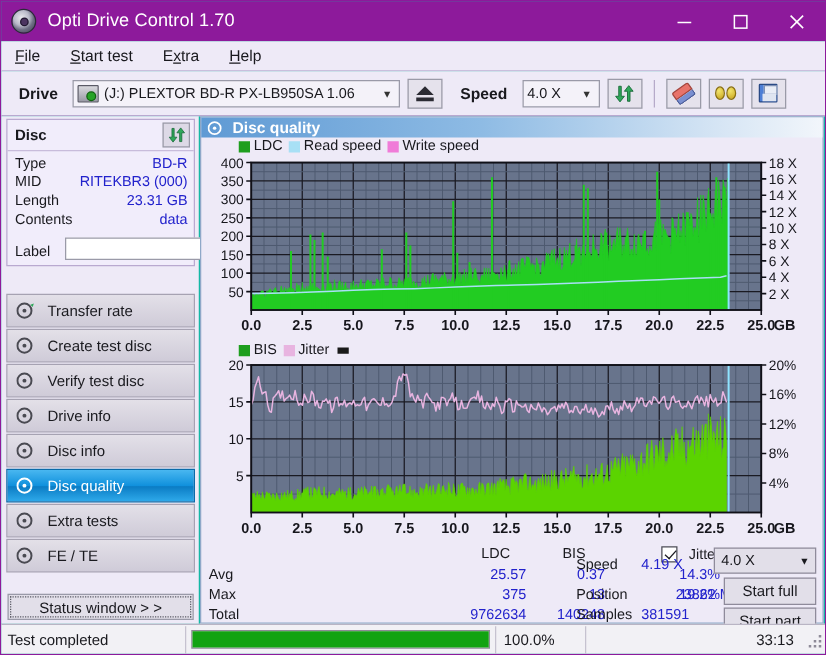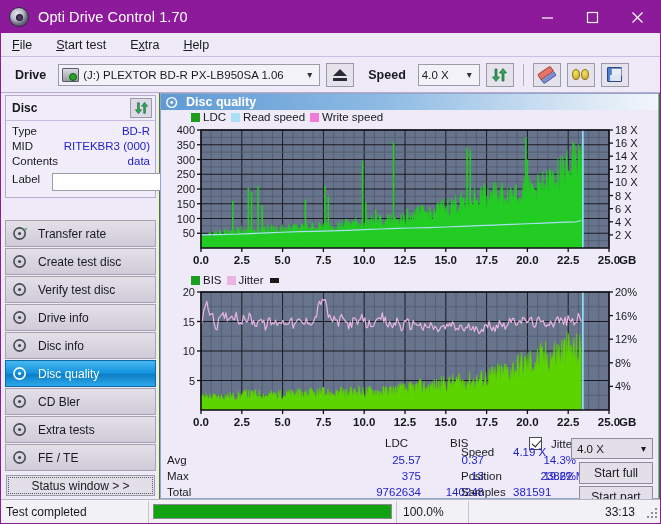--- a/index.html
+++ b/index.html
@@ -6,21 +6,21 @@
   html, body {
     margin: 0; padding: 0;
     width: 661px; height: 524px;
     font-family: "Liberation Sans", sans-serif;
     overflow: hidden;
     background: #f0eef6;
   }
   #app {
     position: relative;
     width: 661px; height: 524px;
-    background: #4d7c0f;
+    background: #14b8a6;
     border: 1px solid #8d1a9b;
   }
 
   
   .titlebar {
     height: 32px;
     background: #8d1a9b;
     display: flex;
     align-items: center;
     padding-left: 8px;
@@ -179,21 +179,21 @@
   }
   .disc-rows { padding: 2px 5px 3px 6px; }
   .drow {
     display: flex; align-items: center;
     font-size: 11.5px;
     height: 15px;
   }
   .drow .k { color: #19191e; }
   .drow .v { margin-left: auto; color: #2222cc; text-align: right; }
   .label-row {
-    display: flex; align-items: flex-start; gap: 12px;
+    display: flex; align-items: flex-end; gap: 12px;
     padding: 2px 5px 4px 6px;
   }
   .label-row .k { font-size: 11.5px; color: #19191e; }
   .label-input {
     flex: 1;
     height: 18px;
     background: #ffffff;
     border: 1px solid #9a9aa8;
   }
   .label-row .cdbtn {
@@ -426,20 +426,24 @@
         <div class="disc-rows">
           <div class="drow">
             <span class="k">Type</span>
             <span class="v">BD-R</span>
           </div>
           <div class="drow">
             <span class="k">MID</span>
             <span class="v">RITEKBR3 (000)</span>
           </div>
           <div class="drow">
+            <span class="k">Length</span>
+            <span class="v">23.31 GB</span>
+          </div>
+          <div class="drow">
             <span class="k">Contents</span>
             <span class="v">data</span>
           </div>
         </div>
         <div class="label-row">
           <span class="k">Label</span>
           <input class="label-input" type="text" placeholder="" style="">
           <div class="cdbtn">
             <div class="cd-glyph"></div>
           </div>
@@ -482,27 +486,20 @@
               <circle cx="7" cy="8" r="1.7" fill="#4a4a52"></circle>
             </svg>
           <span>Disc info</span>
         </div>
         <div class="nav-btn active">
           <svg class="nav-ic" viewBox="0 0 16 16">
               <circle cx="7" cy="8" r="6" fill="none" stroke="#ffffff" stroke-width="1.7"></circle>
               <circle cx="7" cy="8" r="1.7" fill="#ffffff"></circle>
             </svg>
           <span>Disc quality</span>
-        </div>
-        <div class="nav-btn">
-          <svg class="nav-ic" viewBox="0 0 16 16">
-              <circle cx="7" cy="8" r="6" fill="none" stroke="#4a4a52" stroke-width="1.7"></circle>
-              <circle cx="7" cy="8" r="1.7" fill="#4a4a52"></circle>
-            </svg>
-          <span>CD Bler</span>
         </div>
         <div class="nav-btn">
           <svg class="nav-ic" viewBox="0 0 16 16">
               <circle cx="7" cy="8" r="6" fill="none" stroke="#4a4a52" stroke-width="1.7"></circle>
               <circle cx="7" cy="8" r="1.7" fill="#4a4a52"></circle>
             </svg>
           <span>Extra tests</span>
         </div>
         <div class="nav-btn">
           <svg class="nav-ic" viewBox="0 0 16 16">

